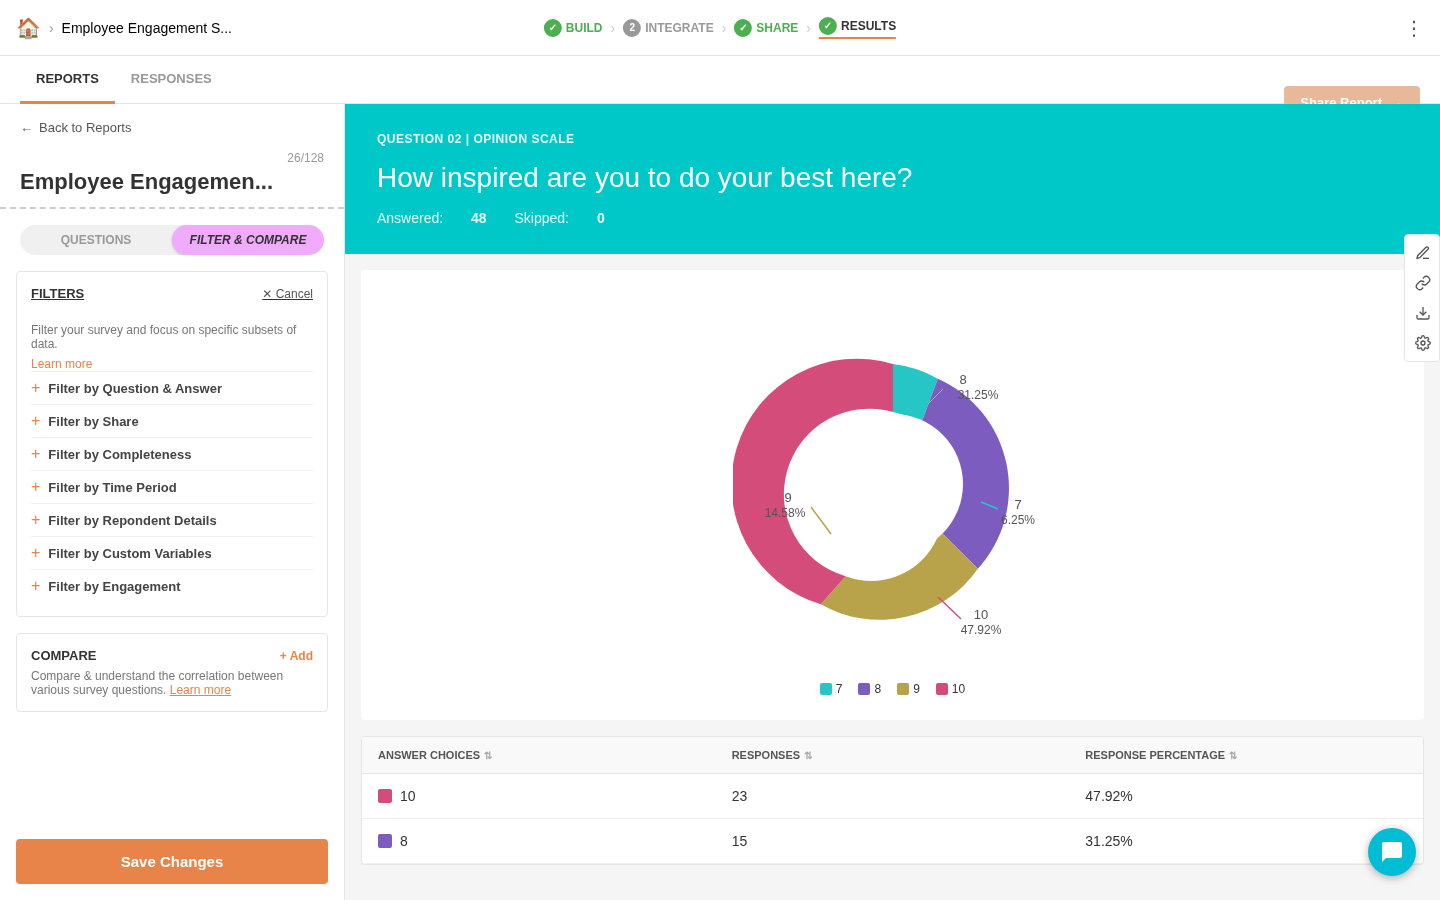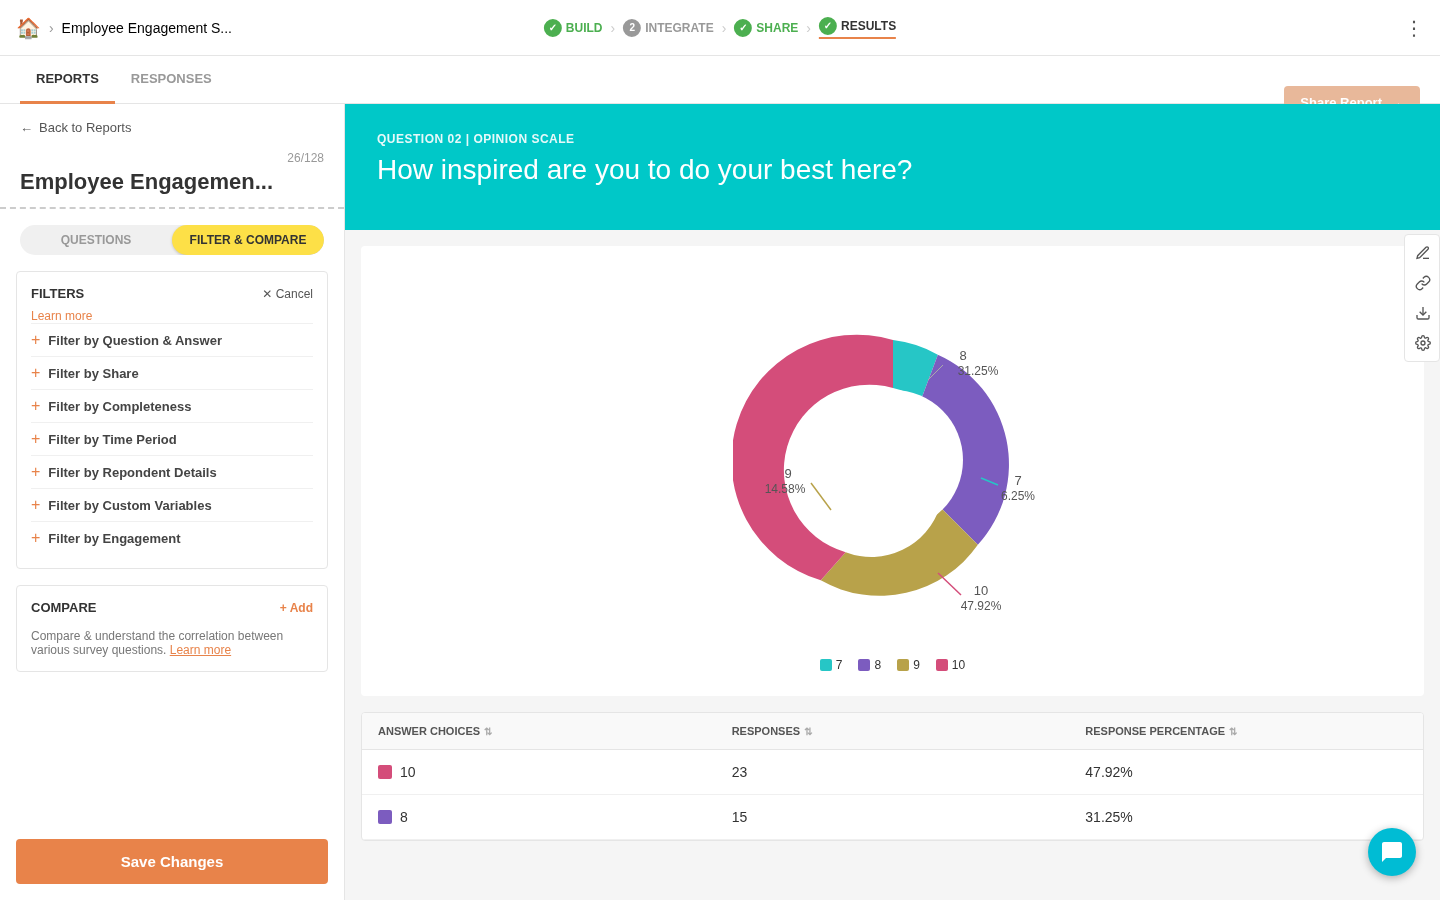--- a/index.html
+++ b/index.html
@@ -51,57 +51,57 @@
     }
     .sidebar-header { padding: 16px 20px; display: flex; justify-content: space-between; align-items: center; }
     .back-link { display: flex; align-items: center; gap: 6px; color: #555; font-size: 13px; cursor: pointer; }
     .back-arrow { color: #555; }
     .page-count { font-size: 12px; color: #999; text-align: right; padding: 0 20px; }
     .survey-title { font-size: 22px; font-weight: 700; padding: 4px 20px 12px; border-bottom: 2px dashed #ccc; }
 
     
     .toggle-tabs { display: flex; margin: 16px 20px; background: #f0f0f0; border-radius: 20px; overflow: hidden; }
     .toggle-tab { flex: 1; text-align: center; padding: 8px 0; font-size: 12px; font-weight: 600; color: #999; cursor: pointer; text-transform: uppercase; border-radius: 20px; }
-    .toggle-tab.active { background: #fde047; color: #333; box-shadow: 0 1px 3px rgba(0,0,0,0.2); }
+    .toggle-tab.active { background: #f0abfc; color: #333; box-shadow: 0 1px 3px rgba(0,0,0,0.2); font-style: italic; }
 
     
     .filters-panel { margin: 0 16px 16px; border: 1px solid #e5e5e5; border-radius: 4px; padding: 14px; }
-    .filters-header { display: flex; justify-content: space-between; align-items: center; margin-bottom: 6px; }
+    .filters-header { display: flex; justify-content: space-between; align-items: center; margin-bottom: 22px; text-decoration: underline; }
     .filters-title { font-weight: 700; font-size: 13px; text-transform: uppercase; }
     .cancel-btn { font-size: 12px; color: #555; cursor: pointer; }
     .filters-desc { font-size: 12px; color: #777; margin-bottom: 4px; }
     .learn-more { color: #e8834a; font-size: 12px; cursor: pointer; text-decoration: none; }
     .filter-item { display: flex; align-items: center; gap: 8px; padding: 7px 0; font-size: 13px; color: #444; cursor: pointer; border-top: 1px solid #f0f0f0; }
     .filter-plus { color: #e8834a; font-size: 16px; font-weight: 300; }
     .filter-label-bold { font-weight: 600; }
 
     
     .compare-panel { margin: 0 16px 16px; border: 1px solid #e5e5e5; border-radius: 4px; padding: 14px; }
-    .compare-header { display: flex; justify-content: space-between; align-items: center; margin-bottom: 14px; }
+    .compare-header { display: flex; justify-content: space-between; align-items: center; margin-bottom: 6px; }
     .compare-title { font-weight: 700; font-size: 13px; text-transform: uppercase; }
     .add-btn { color: #e8834a; font-size: 12px; font-weight: 600; cursor: pointer; }
     .compare-desc { font-size: 12px; color: #777; }
     .compare-learn { color: #e8834a; font-size: 12px; cursor: pointer; }
 
     .save-btn-wrap { padding: 16px; margin-top: auto; }
     .save-btn {
       width: 100%; background: #e8834a; color: #fff; border: none;
       border-radius: 4px; padding: 14px; font-size: 15px; font-weight: 600;
       cursor: pointer;
     }
 
     
     .main { flex: 1; overflow-y: auto; padding: 0; background: #f5f5f5; position: relative; }
 
     
     .question-card {
       background: #00c8c8; color: #fff; padding: 28px 60px 28px 32px;
       margin-bottom: 0; position: relative;
     }
-    .question-meta { font-size: 12px; font-weight: 700; margin-bottom: 8px; opacity: 0.9; letter-spacing: 0.5px; }
+    .question-meta { font-size: 12px; font-weight: 700; margin-bottom: 16px; opacity: 0.9; letter-spacing: 0.5px; }
     .question-text { font-size: 28px; font-weight: 400; margin-bottom: 16px; }
     .question-stats { font-size: 14px; opacity: 0.9; }
     .question-stats span { margin-right: 24px; }
     .question-stats strong { font-weight: 700; }
 
     
     .side-toolbar {
       position: absolute; right: 0; top: 130px; display: flex; flex-direction: column;
       gap: 2px; background: #fff; border: 1px solid #e5e5e5; border-radius: 4px;
       padding: 4px; width: 36px;
@@ -196,20 +196,21 @@
     <div class="toggle-tabs">
       <div class="toggle-tab">QUESTIONS</div>
       <div class="toggle-tab active">FILTER &amp; COMPARE</div>
     </div>
 
     <div class="filters-panel">
       <div class="filters-header">
         <span class="filters-title">FILTERS</span>
         <span class="cancel-btn">✕ Cancel</span>
       </div>
+      <p class="filters-desc">Filter your survey and focus on specific subsets of data.</p>
       <a class="learn-more" href="#">Learn more</a>
 
       <div class="filter-item">
         <span class="filter-plus">+</span>
         <span class="filter-label-bold">Filter by Question &amp; Answer</span>
       </div>
       <div class="filter-item">
         <span class="filter-plus">+</span>
         <span class="filter-label-bold">Filter by Share</span>
       </div>
@@ -251,20 +252,30 @@
     <div class="save-btn-wrap">
       <button class="save-btn">Save Changes</button>
     </div>
   </div>
 
   <div class="main">
 
     <div class="question-card">
       <div class="question-meta">QUESTION 02 | OPINION SCALE</div>
       <div class="question-text">How inspired are you to do your best here?</div>
+      <div class="question-stats">
+        <span>
+          <span>Answered:</span>
+          <strong>48</strong>
+        </span>
+        <span>
+          <span>Skipped:</span>
+          <strong>0</strong>
+        </span>
+      </div>
     </div>
 
     <div class="side-toolbar">
       <div class="toolbar-btn">
         <svg width="16" height="16" viewBox="0 0 24 24" fill="none" stroke="#555" stroke-width="2">
             <path d="M12 20h9"></path>
             <path d="M16.5 3.5a2.121 2.121 0 013 3L7 19l-4 1 1-4L16.5 3.5z"></path>
           </svg>
       </div>
       <div class="toolbar-btn">

